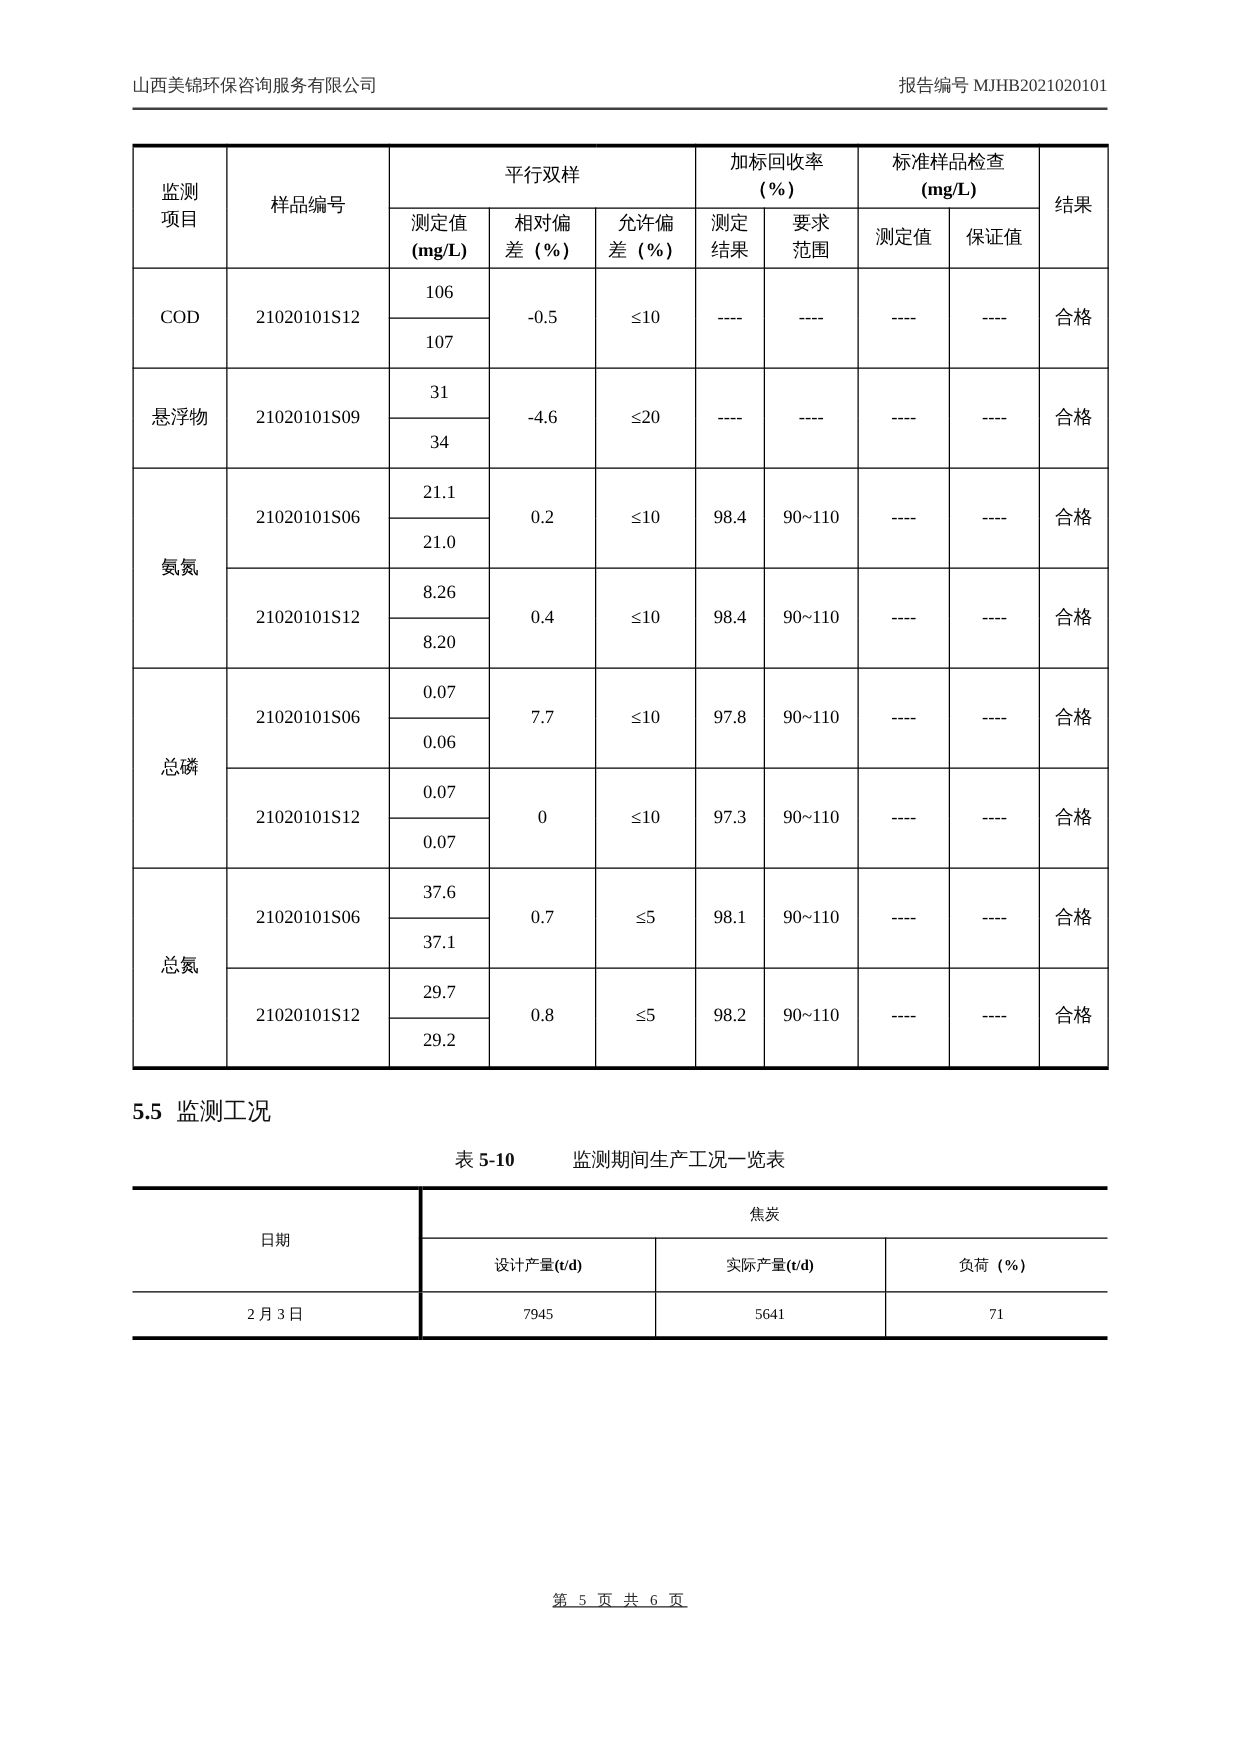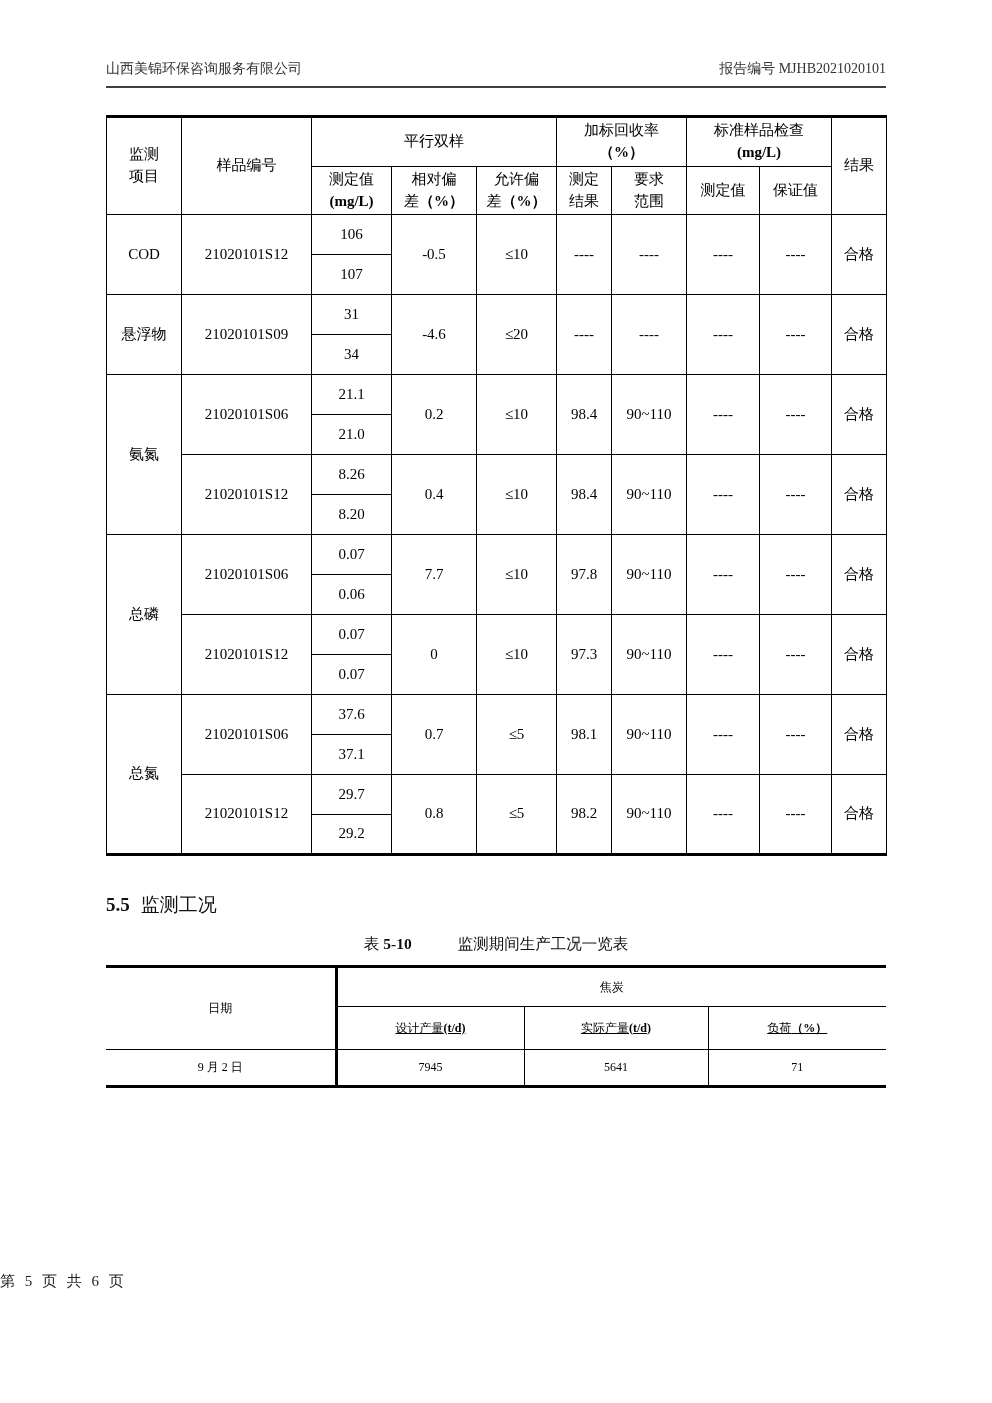--- a/index.html
+++ b/index.html
@@ -30,21 +30,21 @@
     border: 1px solid #000;
     font-weight: normal; text-align: center; vertical-align: middle;
     font-size: 15px; padding: 1px 2px; line-height: 1.45;
   }
   .qa thead tr.h1 { height: 50px; }
   .qa thead tr.h2 { height: 48px; }
   .qa tbody tr.sub { height: 40px; }
   .bu { font-weight: bold; }
 
   
-  .sec { margin-top: 36px; font-size: 19px; color: #111; }
+  .sec { margin-top: 20px; font-size: 19px; color: #111; }
   .sec .num { font-weight: bold; margin-right: 11px; }
   .para { margin-top: 18px; font-size: 17px; padding-left: 57px; color: #111; }
   .cap {
     margin-top: 16px; display: flex; justify-content: center; align-items: baseline;
     gap: 46px; font-size: 15.5px; color: #111;
   }
   .cap .prefix .num { font-weight: bold; margin-left: 4px; }
 
   
   table.prod {
@@ -53,28 +53,29 @@
     border-top: 3px solid #000; border-bottom: 3px solid #000;
   }
   .prod th, .prod td {
     border: 1px solid #000;
     font-weight: normal; text-align: center; vertical-align: middle;
     font-size: 12px; padding: 1px 2px;
   }
   .prod .no-right { border-right: none; }
   .prod .date-col { border-left: none; border-right: 3px solid #000; }
   .prod tr.h-prod { height: 40px; }
-  .prod tr.h-sub { height: 43px; text-decoration: underline; }
+  .prod tr.h-sub { height: 43px; }
   .prod tr.h-data { height: 37px; }
 
   
   .page-num {
     position: absolute; top: 1272px; left: 0; width: 100%;
-    font-size: 15px; color: #222;
+    text-align: center; font-size: 12px; color: #222;
     letter-spacing: 3px;
+    text-decoration: underline;
   }
 </style>
 </head>
 <body>
 
 <div class="content">
 
   <div class="doc-header">
     <span>山西美锦环保咨询服务有限公司</span>
     <span>报告编号 MJHB2021020101</span>
@@ -285,21 +286,21 @@
         <th colspan="3" class="no-right">焦炭</th>
       </tr>
       <tr class="h-sub">
         <th><span>设计产量</span><span class="bu">(t/d)</span></th>
         <th><span>实际产量</span><span class="bu">(t/d)</span></th>
         <th class="no-right"><span>负荷</span><span class="bu">（%）</span></th>
       </tr>
     </thead>
     <tbody>
       <tr class="h-data">
-        <td class="date-col">9 月 2 日</td>
+        <td class="date-col">2 月 3 日</td>
         <td>7945</td>
         <td>5641</td>
         <td class="no-right">71</td>
       </tr>
     </tbody>
   </table>
 
 </div>
 
 <div class="page-num">第 5 页 共 6 页</div>

